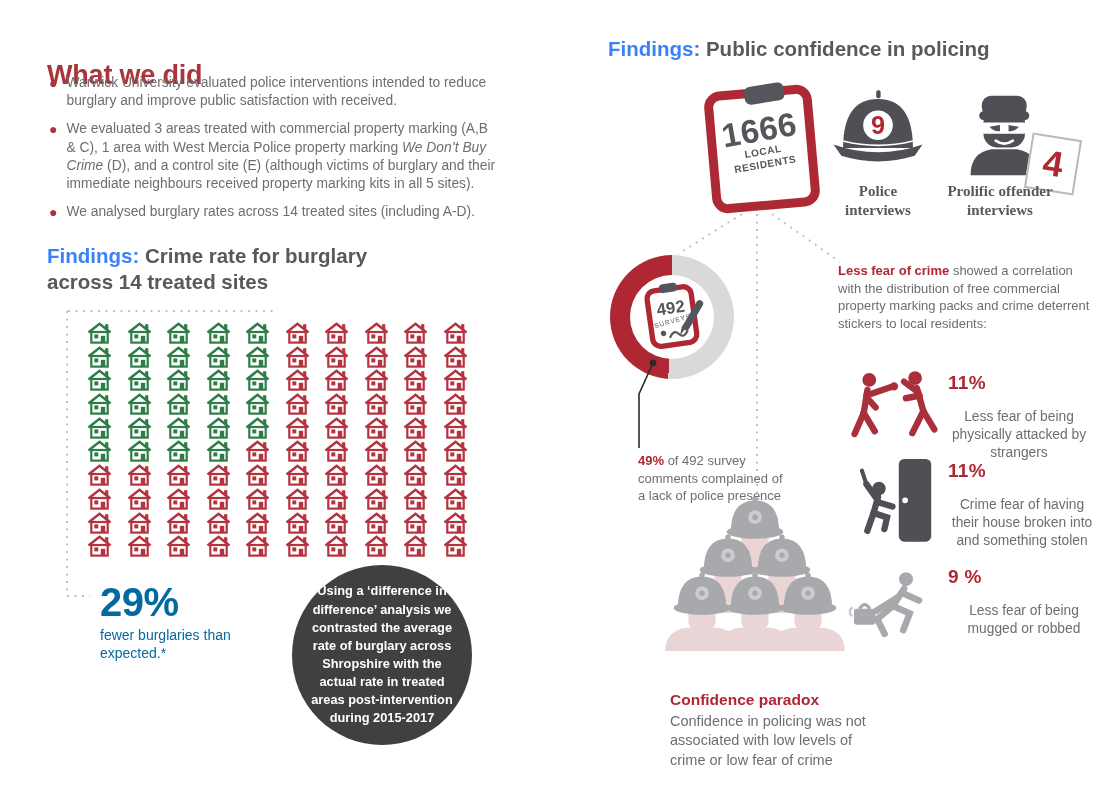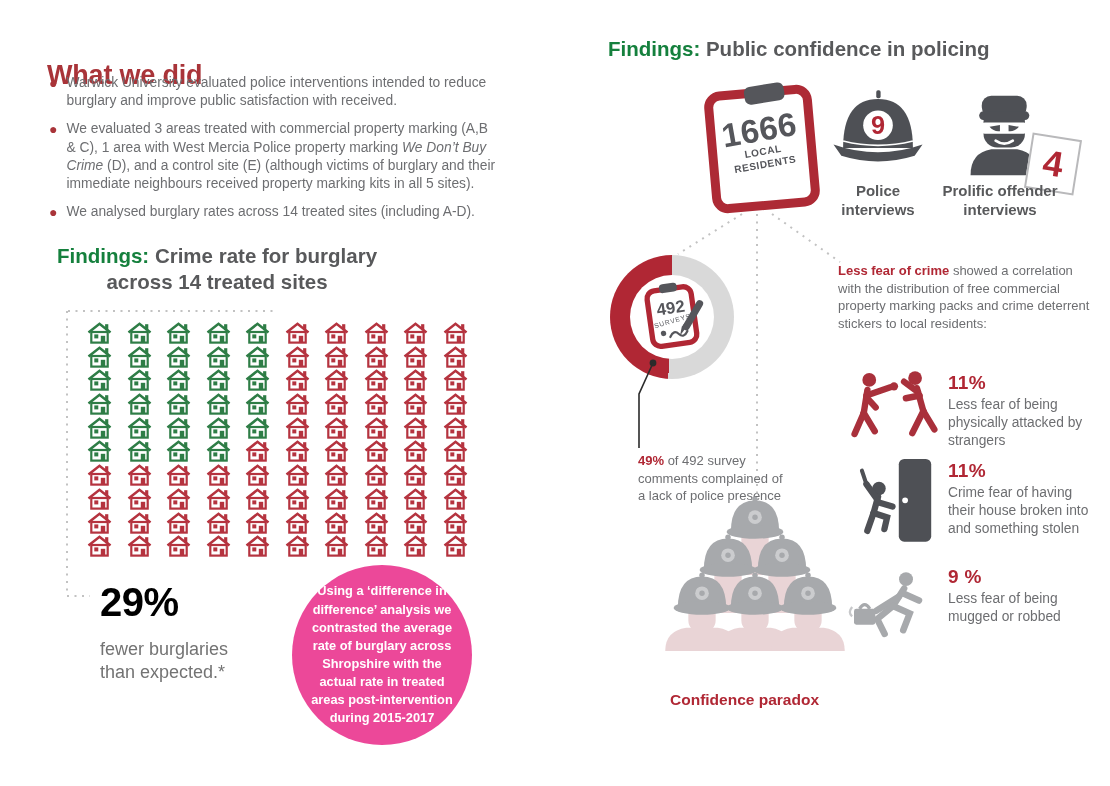--- a/index.html
+++ b/index.html
@@ -6,49 +6,49 @@
   #page{position:relative;width:1110px;height:786px;background:#fff;overflow:hidden;
         font-family:"Liberation Sans",sans-serif;color:#6d6e71;}
   .abs{position:absolute;}
 
   
   .h1{font-size:27px;font-weight:700;color:#a93439;letter-spacing:-.2px;margin-top:24px;}
   .bullets{list-style:none;margin:0;padding:0;width:448px;}
   .bullets li{display:flex;gap:9px;margin-bottom:10px;font-size:13.8px;line-height:1.32;}
   .bullets .dot{color:#a93439;font-size:14px;line-height:1.3;flex:0 0 auto;}
   .findings{font-size:20.5px;font-weight:700;line-height:1.28;color:#58595b;}
-  .findings .red{color:#15803d;}
+  .findings .red{color:#3b82f6;}
   #house-grid{display:grid;grid-template-columns:repeat(10,39.5px);grid-auto-rows:23.7px;}
   #house-grid svg{display:block;}
-  .big-stat{font-size:40px;font-weight:800;color:#000000;letter-spacing:-.5px;line-height:1;}
-  .stat-caption{font-size:18px;color:#737373;line-height:1.3;width:135px;margin-top:16px;}
+  .big-stat{font-size:40px;font-weight:800;color:#0369a1;letter-spacing:-.5px;line-height:1;}
+  .stat-caption{font-size:14px;color:#0369a1;line-height:1.3;width:135px;margin-top:4px;}
   .footnote{font-size:13px;font-style:italic;color:#6d6e71;line-height:1.32;width:205px;margin-top:10px;}
-  .circle-note{width:180px;height:180px;border-radius:50%;background:#ec4899;color:#fff;
+  .circle-note{width:180px;height:180px;border-radius:50%;background:#404040;color:#fff;
       display:flex;align-items:center;justify-content:center;text-align:center;
       font-size:12.8px;font-weight:700;line-height:1.42;padding:0;box-sizing:border-box;}
   .circle-note span{display:block;padding:18px;}
 
   
   .clipboard{width:108px;height:122px;background:#fff;border:9px solid #ad2a35;border-radius:16px;
       transform:rotate(-5deg);box-sizing:border-box;}
   .clip{position:absolute;left:32px;top:-12px;width:40px;height:18px;background:#55565b;border-radius:6px;transform:rotate(-4deg);}
   .clip-text{position:absolute;left:0;top:16px;width:100%;text-align:center;transform:rotate(-5deg);color:#55565b;}
   .clip-text .n{font-size:33px;font-weight:800;line-height:1;letter-spacing:.5px;}
   .clip-text .s{font-size:10px;font-weight:700;letter-spacing:.6px;line-height:1.25;}
-  .icon-label{font-size:15px;font-weight:700;color:#58595b;text-align:center;line-height:1.25;}
+  .icon-label{font-size:15px;font-weight:700;color:#58595b;text-align:center;line-height:1.25;font-family:Liberation Serif, serif;}
   .card4{width:46px;height:52px;background:#fff;border:2px solid #b9b9bb;transform:rotate(9deg);
       display:flex;align-items:center;justify-content:center;box-shadow:0 0 0 1px #fff inset;}
   .card4 span{font-size:36px;font-weight:800;color:#b02734;line-height:1;}
   .donut{width:124px;height:124px;border-radius:50%;}
   .donut-hole{position:absolute;left:20px;top:20px;width:84px;height:84px;border-radius:50%;background:#fff;
       display:flex;align-items:center;justify-content:center;}
   .para{font-size:13px;line-height:1.36;color:#6d6e71;}
   .lead-red{color:#b02734;font-weight:800;}
   .pct{font-size:19px;font-weight:800;color:#b02734;letter-spacing:.3px;}
-  .fear-text{font-size:13.8px;line-height:1.3;color:#6d6e71;margin-top:2px;}
+  .fear-text{font-size:13.8px;line-height:1.3;color:#6d6e71;margin-top:14px;text-align:center;}
   .conf-title{font-size:15.5px;font-weight:800;color:#b02734;margin-top:41px;}
   .conf-text{font-size:14.5px;line-height:1.33;color:#6d6e71;margin-top:3px;}
 </style>
 </head>
 <body>
 
 <div id="page">
 
   <div class="abs h1" style="left:47px;top:36px;">What we did</div>
 
@@ -60,21 +60,21 @@
     <li>
       <span class="dot">●</span>
       <span><span>We evaluated 3 areas treated with commercial property marking (A,B &amp; C), 1 area with West Mercia Police property marking </span><i>We Don’t Buy Crime</i><span> (D), and a control site (E) (although victims of burglary and their immediate neighbours received property marking kits in all 5 sites).</span></span>
     </li>
     <li>
       <span class="dot">●</span>
       <span>We analysed burglary rates across 14 treated sites (including A-D).</span>
     </li>
   </ul>
 
-  <div class="abs findings" style="left:47px;top:243px;width:340px;text-align:center;">
+  <div class="abs findings" style="left:47px;top:243px;width:340px;">
     <span class="red">Findings:</span><span> Crime rate for burglary across 14 treated sites</span>
   </div>
 
   <div id="house-grid" class="abs" style="left:86px;top:322px;">
       <svg width="27" height="22" viewBox="0 0 26 22">
   <rect x="18.6" y="2.2" width="3.2" height="6" fill="#2e7d46"></rect>
   <path d="M2 10.5 L13 1.8 L24 10.5" stroke="#2e7d46" stroke-width="2.6" fill="none"></path>
   <rect x="4.8" y="10" width="16.4" height="10.6" fill="none" stroke="#2e7d46" stroke-width="2.2"></rect>
   <rect x="7.8" y="12.4" width="4" height="4" fill="#2e7d46"></rect>
   <rect x="14.3" y="13.8" width="4.4" height="6.8" fill="#2e7d46"></rect>
@@ -956,20 +956,21 @@
   <circle cx="40" cy="6" r="2.6" fill="#a7a9ac"></circle>
   <path d="M17 37 Q17 7 40 7 Q63 7 63 37 Z" fill="#a7a9ac"></path>
   <ellipse cx="40" cy="37" rx="27" ry="6.5" fill="#a7a9ac"></ellipse>
   <circle cx="40" cy="23" r="6.5" fill="#cbccce"></circle>
         <circle cx="40" cy="23" r="2.6" fill="#a7a9ac"></circle>
       </svg>
     </div>
 
   <div class="abs" style="left:670px;top:650px;width:210px;">
     <div class="conf-title">Confidence paradox</div>
+    <div class="conf-text">Confidence in policing was not associated with low levels of crime or low fear of crime</div>
   </div>
 
   <svg class="abs" style="left:0;top:0;pointer-events:none;" width="1110" height="786">
     <g stroke="#c2c2c2" stroke-width="2" stroke-dasharray="2 5.5" fill="none">
       <line x1="68" y1="311" x2="276" y2="311"></line>
       <line x1="67" y1="311" x2="67" y2="596"></line>
       <line x1="67" y1="596" x2="90" y2="596"></line>
       <line x1="742" y1="214" x2="678" y2="254"></line>
       <line x1="757" y1="214" x2="757" y2="496"></line>
       <line x1="772" y1="214" x2="840" y2="262"></line>

